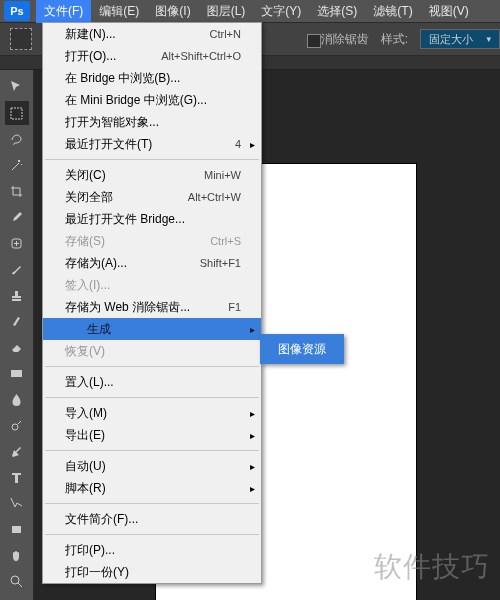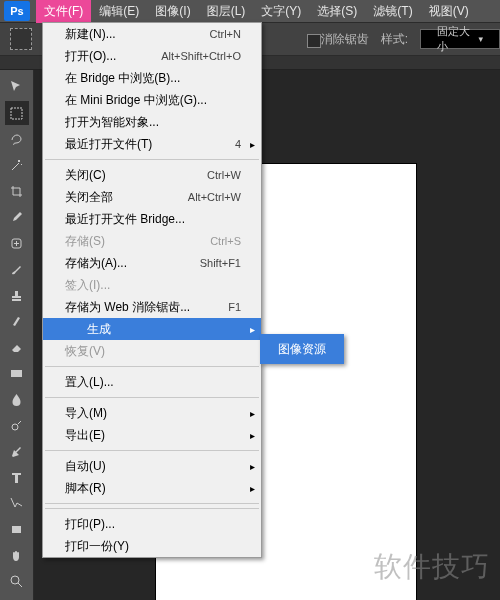--- a/index.html
+++ b/index.html
@@ -1,36 +1,36 @@
 <!DOCTYPE html>
 <html><head>
 <meta charset="utf-8">
 <style>
 * { margin:0; padding:0; box-sizing:border-box; font-family:"Microsoft YaHei","SimSun",sans-serif; user-select:none; }
 body { background:#535353; width:500px; height:600px; overflow:hidden; position:relative; }
 .menubar { height:22px; background:#535353; display:flex; align-items:center; padding-left:4px; font-size:12px; color:#e6e6e6; }
 .ps-logo { width:26px; height:20px; background:#1473e6; color:#fff; font-weight:bold; font-size:11px; display:flex; align-items:center; justify-content:center; border-radius:2px; margin-right:6px; }
 .menu-item { padding:3px 8px; cursor:default; }
-.menu-item.open { background:#ec4899; color:#fff; }
+.menu-item.open { background:#3b82f6; color:#fff; }
 .optbar { height:34px; background:#424242; border-top:1px solid #2b2b2b; border-bottom:1px solid #2b2b2b; display:flex; align-items:center; padding-left:10px; gap:12px; font-size:12px; color:#ccc; }
 .ob-marquee { width:22px; height:22px; border:1px dashed #999; background:#333; }
 .ob-sq { width:16px; height:16px; border:1px solid #888; background:#2a2a2a; }
 .ob-cb { display:flex; align-items:flex-end; gap:0; }
 .ob-checkbox { width:14px; height:14px; border:1px solid #888; background:#2a2a2a; }
 .ob-label { color:#bbb; }
-.ob-select { width:80px; height:20px; background:#000000; border:1px solid #666; display:flex; align-items:center; justify-content:space-between; padding:0 16px; color:#ccc; font-size:11px; }
+.ob-select { width:80px; height:20px; background:#0c4a6e; border:1px solid #666; display:flex; align-items:center; justify-content:space-between; padding:0 8px; color:#ccc; font-size:11px; }
 .tabstrip { height:14px; background:#333; border-bottom:1px solid #222; }
 .workspace { position:absolute; top:70px; left:34px; right:0; bottom:0; background:#262626; }
 .canvas { position:absolute; top:94px; left:122px; width:260px; height:520px; background:#fff; box-shadow:0 0 0 1px #000; }
 .toolbar { position:absolute; top:70px; left:0; width:34px; bottom:0; background:#535353; border-right:1px solid #2b2b2b; display:flex; flex-direction:column; align-items:center; padding-top:4px; }
 .tool { width:24px; height:24px; margin:1px 0; display:flex; align-items:center; justify-content:center; color:#d0d0d0; font-size:14px; cursor:default; }
 .tool.sel { background:#2a2a2a; }
 .dropdown { position:absolute; top:22px; left:42px; width:220px; background:#f0f0f0; border:1px solid #9a9a9a; box-shadow:2px 2px 4px rgba(0,0,0,.4); font-size:12px; color:#000; }
 .dd-row { height:22px; display:flex; align-items:center; justify-content:space-between; padding:0 20px 0 22px; position:relative; }
-.dd-row.hot { background:#3a7edb; color:#ffffff;padding-left:44px; }
+.dd-row.hot { background:#3a7edb; color:#0f172a;padding-left:44px; }
 .dd-row.dis { color:#989898; }
 .dd-sc { color:#444; font-size:11px; }
 .dd-row.dis .dd-sc { color:#989898; }
 .dd-sep { height:1px; margin:4px 2px; background:#c8c8c8; }
 .dd-arrow { position:absolute; right:6px; font-size:10px; }
 .submenu { position:absolute; top:334px; left:260px; width:84px; background:#f0f0f0; border:1px solid #3a7edb; box-shadow:2px 2px 4px rgba(0,0,0,.4); }
 .sub-row { height:28px; display:flex; align-items:center; justify-content:center; font-size:12px; background:#3a7edb; color:#fff; }
 .watermark { position:absolute; right:10px; bottom:14px; font-size:28px; color:rgba(140,140,140,.55); font-weight:400; letter-spacing:1px; }
 .chev { font-size:9px; }
 svg { display:block; }
@@ -205,21 +205,21 @@
       <span>打开为智能对象...</span>
     </div>
     <div class="dd-row">
       <span>最近打开文件(T)</span>
       <span class="dd-sc">4</span>
       <span class="dd-arrow">▸</span>
     </div>
     <div class="dd-sep"></div>
     <div class="dd-row">
       <span>关闭(C)</span>
-      <span class="dd-sc">Ctrl+W</span>
+      <span class="dd-sc">Mini+W</span>
     </div>
     <div class="dd-row">
       <span>关闭全部</span>
       <span class="dd-sc">Alt+Ctrl+W</span>
     </div>
     <div class="dd-row">
       <span>最近打开文件 Bridge...</span>
     </div>
     <div class="dd-row dis">
       <span>存储(S)</span>
@@ -259,20 +259,23 @@
     <div class="dd-sep"></div>
     <div class="dd-row">
       <span>自动(U)</span>
       <span class="dd-arrow">▸</span>
     </div>
     <div class="dd-row">
       <span>脚本(R)</span>
       <span class="dd-arrow">▸</span>
     </div>
     <div class="dd-sep"></div>
+    <div class="dd-row">
+      <span>文件简介(F)...</span>
+    </div>
     <div class="dd-sep"></div>
     <div class="dd-row">
       <span>打印(P)...</span>
     </div>
     <div class="dd-row">
       <span>打印一份(Y)</span>
     </div>
   </div>
 
 <div class="submenu">

